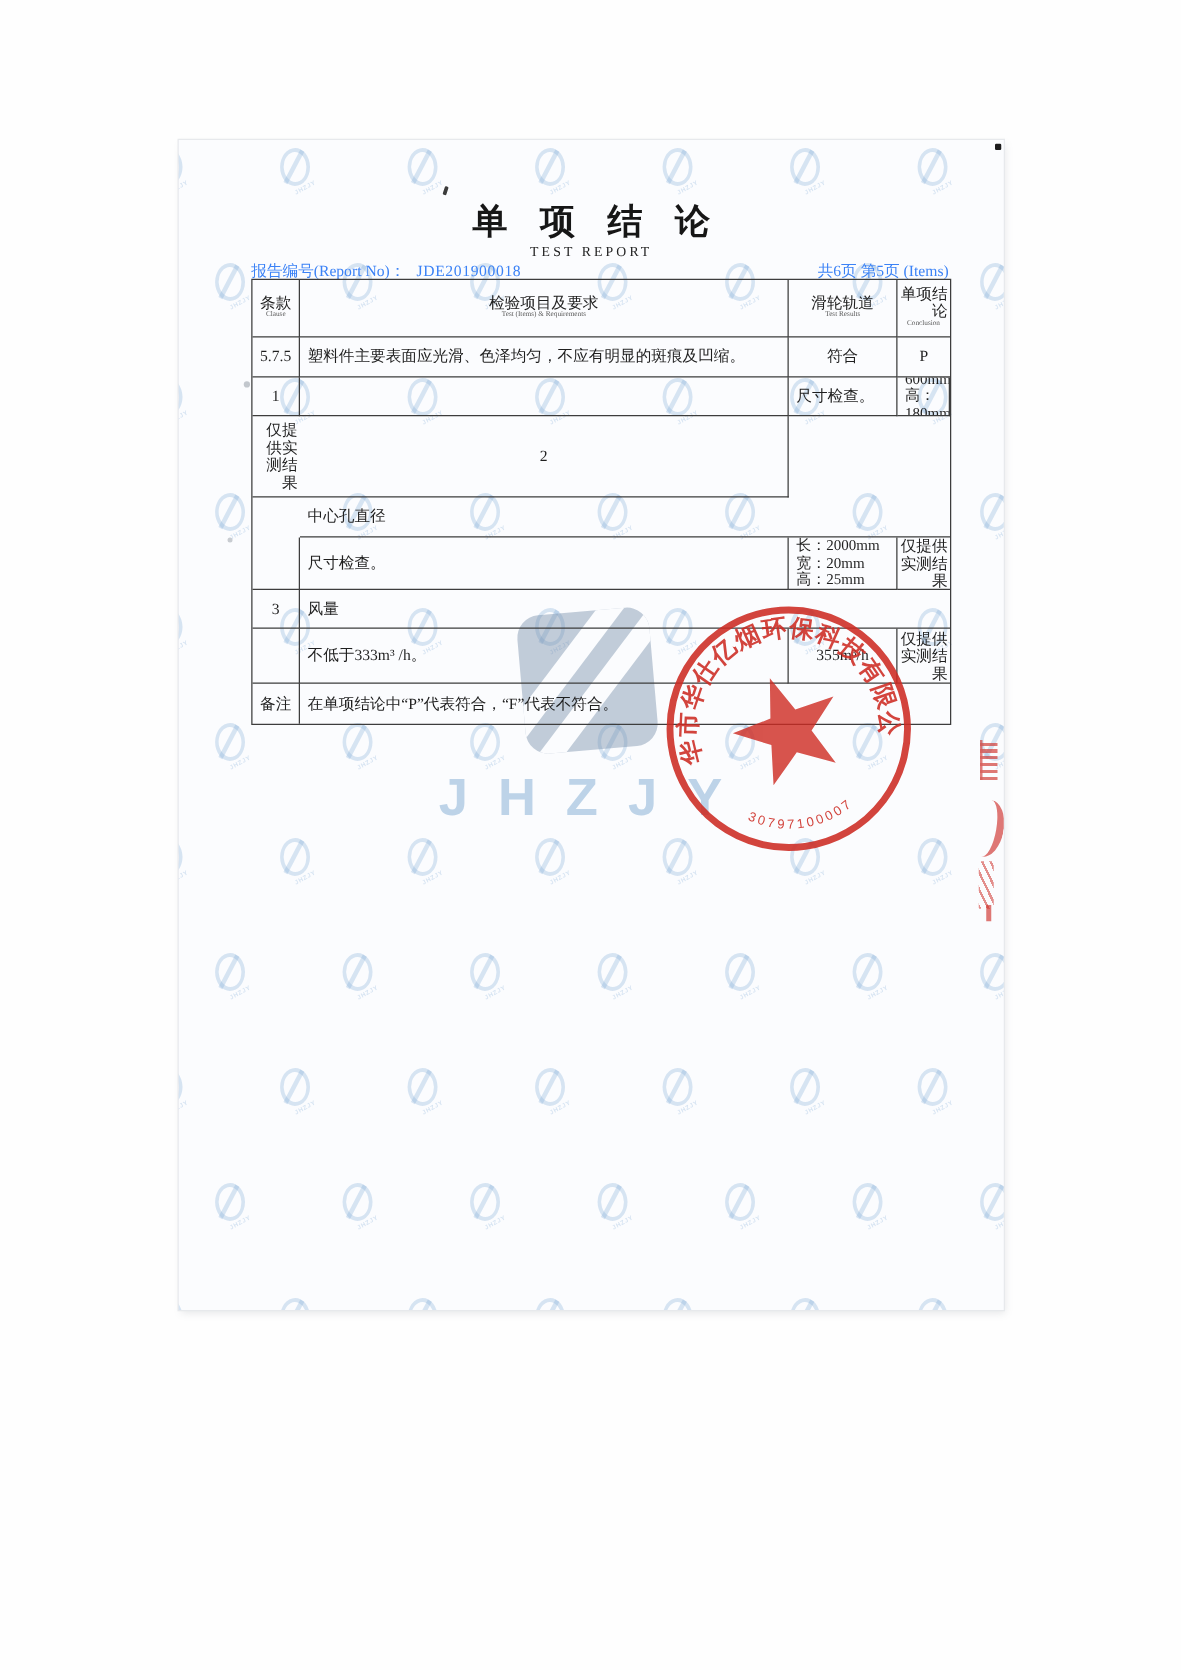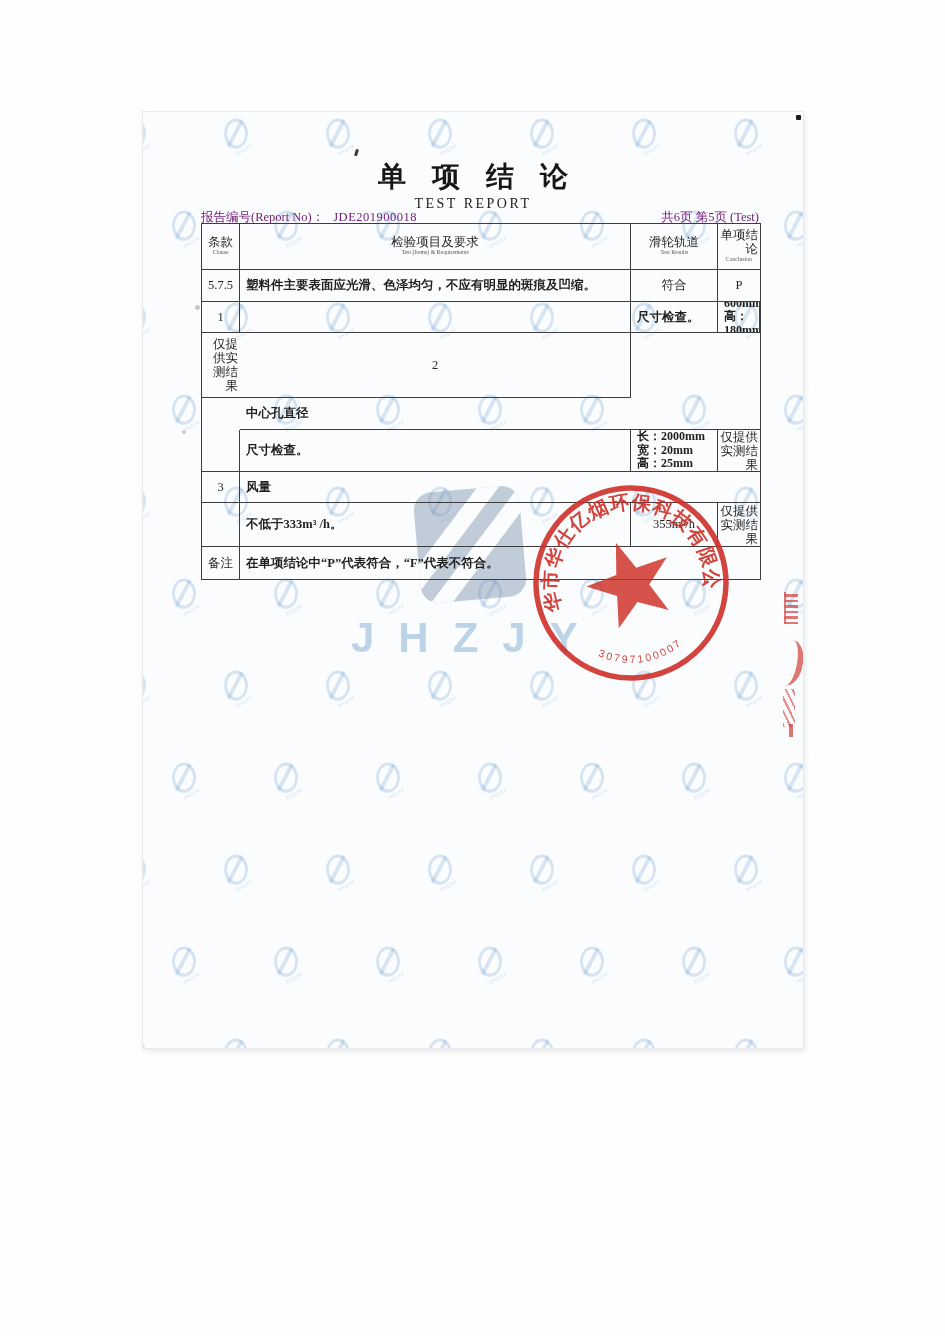--- a/index.html
+++ b/index.html
@@ -19,33 +19,33 @@
                background:rgba(108,132,162,.40);transform:rotate(-5deg);overflow:hidden;z-index:1;}
   .center-logo .stripe{position:absolute;width:17px;height:170px;background:#fbfcfe;top:-28px;transform:rotate(42deg);}
   .center-logo .s1{left:16px;}
   .center-logo .s2{left:60px;}
   .wm-big{position:absolute;left:208px;top:502px;z-index:1;font-family:"Liberation Sans",sans-serif;
           font-weight:bold;font-size:42px;letter-spacing:24px;color:rgba(122,168,210,.48);}
   
   .content{position:absolute;inset:0;z-index:2;color:#1e1e1e;}
   .title-cn{position:absolute;left:0;right:0;top:46px;text-align:center;font-size:28px;font-weight:bold;
             letter-spacing:26px;padding-left:26px;color:#161616;}
-  .title-en{position:absolute;left:0;right:0;top:84px;text-align:center;font-size:14px;letter-spacing:2.5px;color:#222;}
+  .title-en{position:absolute;left:0;right:0;top:84px;text-align:center;font-size:11px;letter-spacing:2.5px;color:#222;}
   .report-line{position:absolute;left:58px;top:97px;width:558px;display:flex;justify-content:space-between;
-               align-items:flex-end;font-size:12.5px;color:#701a75;}
+               align-items:flex-end;font-size:12.5px;color:#3b82f6;}
   .report-line .val{margin-left:9px;letter-spacing:.5px;}
   
   .tbl{position:absolute;left:58px;top:111px;width:558px;display:grid;
        grid-template-columns:38px 391px 87px 42px;
        grid-template-rows:46px 32px 31px 65px 32px 42px 31px 44px 32px;
        border:1.6px solid #3d3d3d;font-size:12.5px;color:#1f1f1f;background:transparent;}
   .cell{border-right:1px solid #3d3d3d;border-bottom:1px solid #3d3d3d;display:flex;flex-direction:column;
         align-items:center;justify-content:center;text-align:center;overflow:hidden;line-height:15px;}
   .cell.row{flex-direction:row;}
-  .cell.left{align-items:flex-start;justify-content:center;text-align:left;padding:2px 6px;font-weight:bold;}
+  .cell.left{align-items:flex-start;justify-content:center;text-align:left;padding:2px 6px;}
   .cell.left.row{flex-direction:column;}
   .cell.noR{border-right:none;}
   .cell.noB{border-bottom:none;text-align:center;}
   .cell.span{grid-column:2/5;}
   .pre{white-space:pre-line;font-size:12px;line-height:13.5px;}
   .hdr .cn{font-size:12.5px;line-height:14px;}
   .hdr .en{font-size:10px;color:#5a5a5a;transform:scale(.58);transform-origin:50% 0;white-space:nowrap;line-height:10px;}
   .concl{font-size:12.5px;line-height:14px;padding:0 2px;text-align:right;}
   
   .seal{position:absolute;left:378px;top:361px;width:220px;height:220px;z-index:3;transform:rotate(-8deg);opacity:.88;}
@@ -382,21 +382,21 @@
     <div class="wm-big">JHZJY</div>
 
     <div class="content">
       <div class="title-cn">单项结论</div>
       <div class="title-en">TEST REPORT</div>
 
       <div class="report-line">
         <span>
           <span>报告编号(Report No)：</span><span class="val">JDE201900018</span>
         </span>
-        <span>共6页 第5页 (Test)</span>
+        <span>共6页 第5页 (Items)</span>
       </div>
 
       <div class="tbl">
 
         <div class="cell hdr">
           <span class="cn">条款</span>
           <span class="en">Clause</span>
         </div>
         <div class="cell hdr">
           <span class="cn">检验项目及要求</span>

